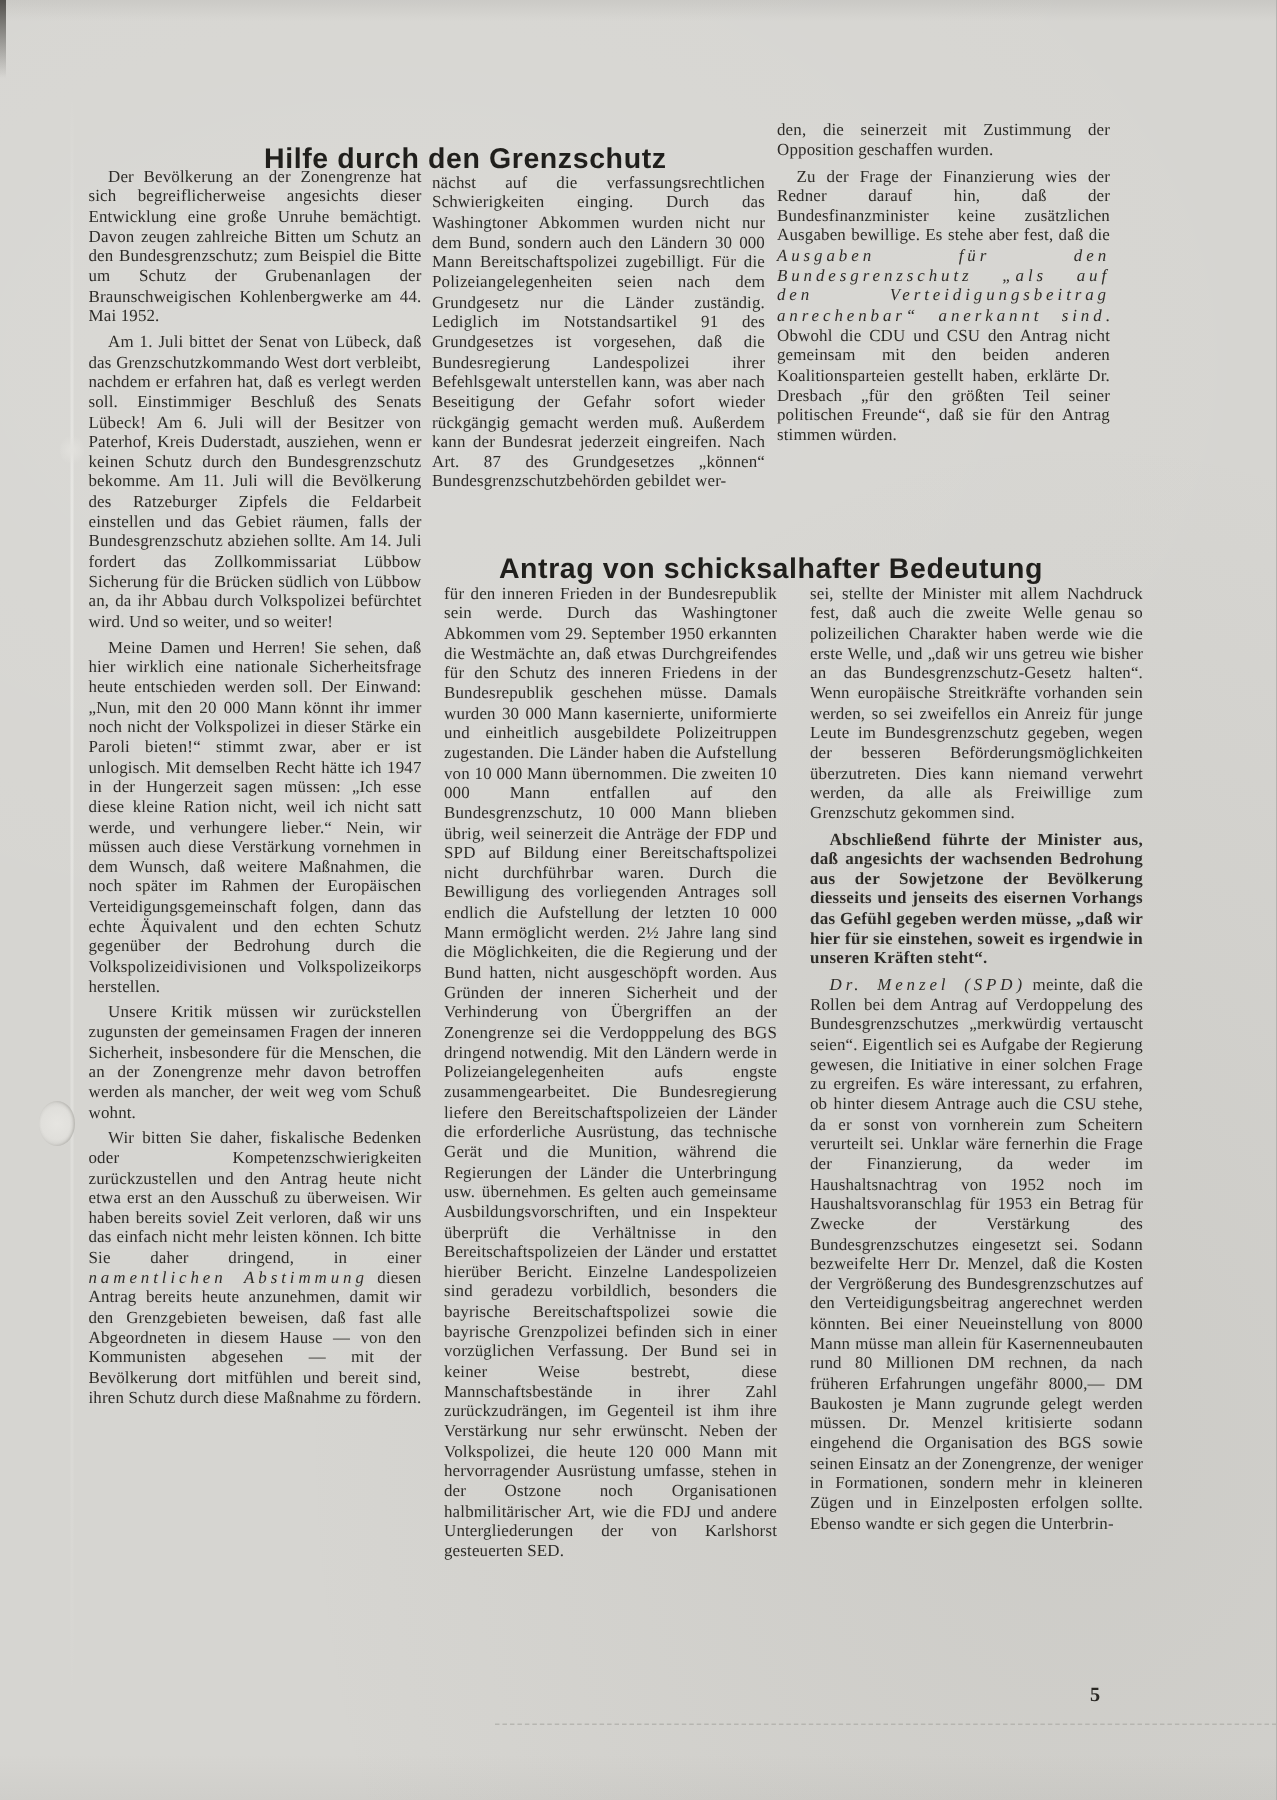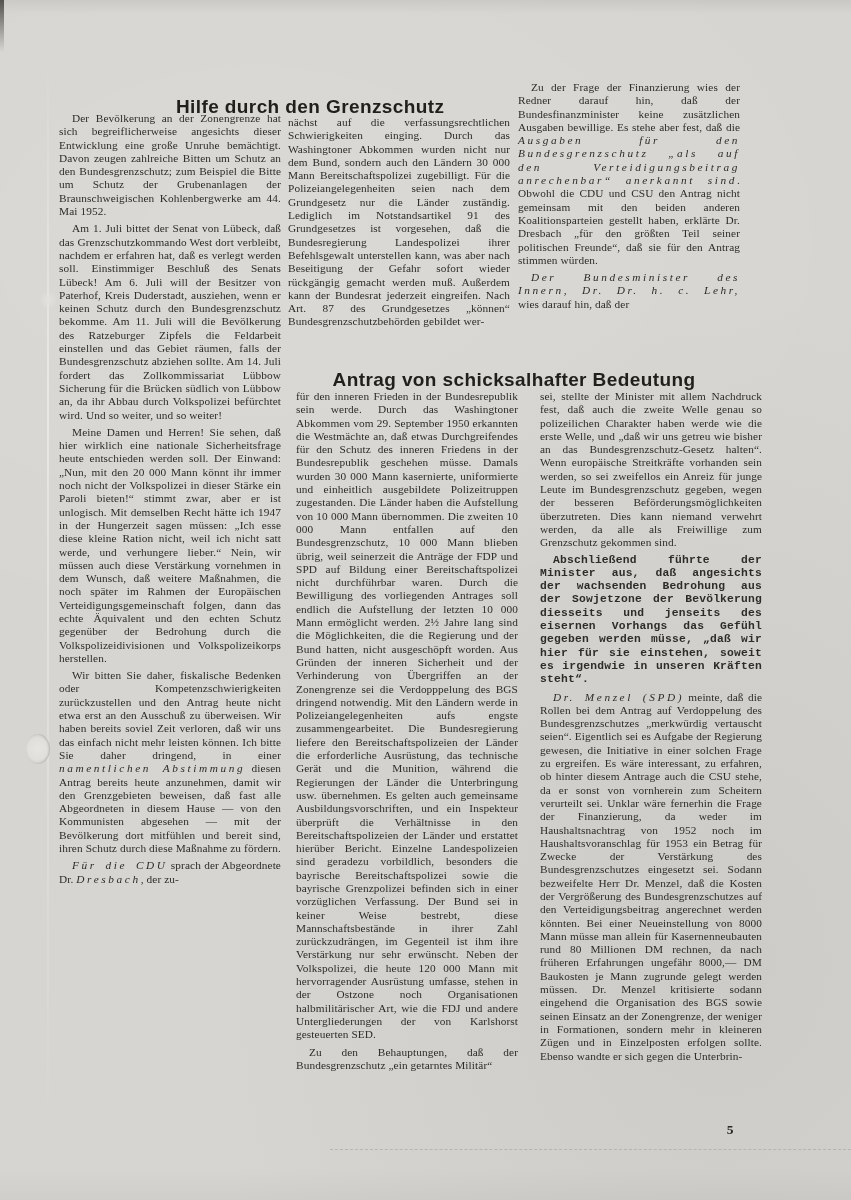--- a/index.html
+++ b/index.html
@@ -64,21 +64,21 @@
     letter-spacing: 0.1px;
   }
   .col-1      { left: 59px;  top: 112px; height: 970px; }
   .col-2-top  { left: 288px; top: 116px; height: 244px; }
   .col-2-bot  { left: 296px; top: 390px; height: 722px; }
   .col-3-top  { left: 518px; top: 81px;  height: 274px; }
   .col-3-bot  { left: 540px; top: 390px; height: 752px; }
 
   .col p.para { margin: 0 0 4px 0; }
   .col p.para.indent { text-indent: 13px; }
-  .col p.para.bold { font-weight: bold; letter-spacing: 0.2px; font-family: Liberation Mono, monospace; }
+  .col p.para.bold { font-weight: bold; letter-spacing: 0.2px; }
   .sperr { letter-spacing: 2.6px; word-spacing: 3px; font-style: italic; }
 
   .page-number {
     position: absolute;
     left: 700px; top: 1122px; width: 60px;
     text-align: center;
     font-size: 13.5px;
     font-weight: bold;
     color: #2a2824;
   }
@@ -93,33 +93,32 @@
   <div class="punch-hole-1"></div>
   <div class="fold-line"></div>
 
   <h1 class="headline headline-2">Antrag von schicksalhafter Bedeutung</h1>
   <h1 class="headline headline-1">Hilfe durch den Grenzschutz</h1>
 
   <div class="col col-1">
       <p class="para indent"><span>Der Bevölkerung an der Zonengrenze hat sich begreiflicherweise angesichts dieser Entwicklung eine große Unruhe bemächtigt. Davon zeugen zahlreiche Bitten um Schutz an den Bundesgrenzschutz; zum Beispiel die Bitte um Schutz der Grubenanlagen der Braunschweigischen Kohlenbergwerke am 44. Mai 1952.</span></p>
       <p class="para indent"><span>Am 1. Juli bittet der Senat von Lübeck, daß das Grenzschutzkommando West dort verbleibt, nachdem er erfahren hat, daß es verlegt werden soll. Einstimmiger Beschluß des Senats Lübeck! Am 6. Juli will der Besitzer von Paterhof, Kreis Duderstadt, ausziehen, wenn er keinen Schutz durch den Bundesgrenzschutz bekomme. Am 11. Juli will die Bevölkerung des Ratzeburger Zipfels die Feldarbeit einstellen und das Gebiet räumen, falls der Bundesgrenzschutz abziehen sollte. Am 14. Juli fordert das Zollkommissariat Lübbow Sicherung für die Brücken südlich von Lübbow an, da ihr Abbau durch Volkspolizei befürchtet wird. Und so weiter, und so weiter!</span></p>
       <p class="para indent"><span>Meine Damen und Herren! Sie sehen, daß hier wirklich eine nationale Sicherheitsfrage heute entschieden werden soll. Der Einwand: „Nun, mit den 20 000 Mann könnt ihr immer noch nicht der Volkspolizei in dieser Stärke ein Paroli bieten!“ stimmt zwar, aber er ist unlogisch. Mit demselben Recht hätte ich 1947 in der Hungerzeit sagen müssen: „Ich esse diese kleine Ration nicht, weil ich nicht satt werde, und verhungere lieber.“ Nein, wir müssen auch diese Verstärkung vornehmen in dem Wunsch, daß weitere Maßnahmen, die noch später im Rahmen der Europäischen Verteidigungsgemeinschaft folgen, dann das echte Äquivalent und den echten Schutz gegenüber der Bedrohung durch die Volkspolizeidivisionen und Volkspolizeikorps herstellen.</span></p>
+      <p class="para indent"><span>Unsere Kritik müssen wir zurückstellen zugunsten der gemeinsamen Fragen der inneren Sicherheit, insbesondere für die Menschen, die an der Zonengrenze mehr davon betroffen werden als mancher, der weit weg vom Schuß wohnt.</span></p>
       <p class="para indent"><span>Wir bitten Sie daher, fiskalische Bedenken oder Kompetenzschwierigkeiten zurückzustellen und den Antrag heute nicht etwa erst an den Ausschuß zu überweisen. Wir haben bereits soviel Zeit verloren, daß wir uns das einfach nicht mehr leisten können. Ich bitte Sie daher dringend, in einer </span><span class="sperr">namentlichen Abstimmung</span><span> diesen Antrag bereits heute anzunehmen, damit wir den Grenzgebieten beweisen, daß fast alle Abgeordneten in diesem Hause — von den Kommunisten abgesehen — mit der Bevölkerung dort mitfühlen und bereit sind, ihren Schutz durch diese Maßnahme zu fördern.</span></p>
-      <p class="para indent"><span class="sperr">Für die CDU</span><span> sprach der Abgeordnete Dr. </span><span class="sperr">Dresbach</span><span>, der zu-</span></p>
     </div>
   <div class="col col-2-top">
       <p class="para"><span>nächst auf die verfassungsrechtlichen Schwierigkeiten einging. Durch das Washingtoner Abkommen wurden nicht nur dem Bund, sondern auch den Ländern 30 000 Mann Bereitschaftspolizei zugebilligt. Für die Polizeiangelegenheiten seien nach dem Grundgesetz nur die Länder zuständig. Lediglich im Notstandsartikel 91 des Grundgesetzes ist vorgesehen, daß die Bundesregierung Landespolizei ihrer Befehlsgewalt unterstellen kann, was aber nach Beseitigung der Gefahr sofort wieder rückgängig gemacht werden muß. Außerdem kann der Bundesrat jederzeit eingreifen. Nach Art. 87 des Grundgesetzes „können“ Bundesgrenzschutzbehörden gebildet wer-</span></p>
     </div>
   <div class="col col-2-bot">
       <p class="para"><span>für den inneren Frieden in der Bundesrepublik sein werde. Durch das Washingtoner Abkommen vom 29. September 1950 erkannten die Westmächte an, daß etwas Durchgreifendes für den Schutz des inneren Friedens in der Bundesrepublik geschehen müsse. Damals wurden 30 000 Mann kasernierte, uniformierte und einheitlich ausgebildete Polizeitruppen zugestanden. Die Länder haben die Aufstellung von 10 000 Mann übernommen. Die zweiten 10 000 Mann entfallen auf den Bundesgrenzschutz, 10 000 Mann blieben übrig, weil seinerzeit die Anträge der FDP und SPD auf Bildung einer Bereitschaftspolizei nicht durchführbar waren. Durch die Bewilligung des vorliegenden Antrages soll endlich die Aufstellung der letzten 10 000 Mann ermöglicht werden. 2½ Jahre lang sind die Möglichkeiten, die die Regierung und der Bund hatten, nicht ausgeschöpft worden. Aus Gründen der inneren Sicherheit und der Verhinderung von Übergriffen an der Zonengrenze sei die Verdopppelung des BGS dringend notwendig. Mit den Ländern werde in Polizeiangelegenheiten aufs engste zusammengearbeitet. Die Bundesregierung liefere den Bereitschaftspolizeien der Länder die erforderliche Ausrüstung, das technische Gerät und die Munition, während die Regierungen der Länder die Unterbringung usw. übernehmen. Es gelten auch gemeinsame Ausbildungsvorschriften, und ein Inspekteur überprüft die Verhältnisse in den Bereitschaftspolizeien der Länder und erstattet hierüber Bericht. Einzelne Landespolizeien sind geradezu vorbildlich, besonders die bayrische Bereitschaftspolizei sowie die bayrische Grenzpolizei befinden sich in einer vorzüglichen Verfassung. Der Bund sei in keiner Weise bestrebt, diese Mannschaftsbestände in ihrer Zahl zurückzudrängen, im Gegenteil ist ihm ihre Verstärkung nur sehr erwünscht. Neben der Volkspolizei, die heute 120 000 Mann mit hervorragender Ausrüstung umfasse, stehen in der Ostzone noch Organisationen halbmilitärischer Art, wie die FDJ und andere Untergliederungen der von Karlshorst gesteuerten SED.</span></p>
-      <p class="para indent"><span>Zu den Behauptungen, daß der Bundesgrenzschutz „ein getarntes Militär“</span></p>
     </div>
   <div class="col col-3-top">
+      <p class="para"><span>den, die seinerzeit mit Zustimmung der Opposition geschaffen wurden.</span></p>
       <p class="para indent"><span>Zu der Frage der Finanzierung wies der Redner darauf hin, daß der Bundesfinanzminister keine zusätzlichen Ausgaben bewillige. Es stehe aber fest, daß die </span><span class="sperr">Ausgaben für den Bundesgrenzschutz „als auf den Verteidigungsbeitrag anrechenbar“ anerkannt sind</span><span>. Obwohl die CDU und CSU den Antrag nicht gemeinsam mit den beiden anderen Koalitionsparteien gestellt haben, erklärte Dr. Dresbach „für den größten Teil seiner politischen Freunde“, daß sie für den Antrag stimmen würden.</span></p>
-      <p class="para indent"><span class="sperr">Der Bundesminister des Innern, Dr. Dr. h. c. Lehr,</span><span> wies darauf hin, daß der</span></p>
     </div>
   <div class="col col-3-bot">
       <p class="para"><span>sei, stellte der Minister mit allem Nachdruck fest, daß auch die zweite Welle genau so polizeilichen Charakter haben werde wie die erste Welle, und „daß wir uns getreu wie bisher an das Bundesgrenzschutz-Gesetz halten“. Wenn europäische Streitkräfte vorhanden sein werden, so sei zweifellos ein Anreiz für junge Leute im Bundesgrenzschutz gegeben, wegen der besseren Beförderungsmöglichkeiten überzutreten. Dies kann niemand verwehrt werden, da alle als Freiwillige zum Grenzschutz gekommen sind.</span></p>
       <p class="para indent bold"><span>Abschließend führte der Minister aus, daß angesichts der wachsenden Bedrohung aus der Sowjetzone der Bevölkerung diesseits und jenseits des eisernen Vorhangs das Gefühl gegeben werden müsse, „daß wir hier für sie einstehen, soweit es irgendwie in unseren Kräften steht“.</span></p>
       <p class="para indent"><span class="sperr">Dr. Menzel (SPD)</span><span> meinte, daß die Rollen bei dem Antrag auf Verdoppelung des Bundesgrenzschutzes „merkwürdig vertauscht seien“. Eigentlich sei es Aufgabe der Regierung gewesen, die Initiative in einer solchen Frage zu ergreifen. Es wäre interessant, zu erfahren, ob hinter diesem Antrage auch die CSU stehe, da er sonst von vornherein zum Scheitern verurteilt sei. Unklar wäre fernerhin die Frage der Finanzierung, da weder im Haushaltsnachtrag von 1952 noch im Haushaltsvoranschlag für 1953 ein Betrag für Zwecke der Verstärkung des Bundesgrenzschutzes eingesetzt sei. Sodann bezweifelte Herr Dr. Menzel, daß die Kosten der Vergrößerung des Bundesgrenzschutzes auf den Verteidigungsbeitrag angerechnet werden könnten. Bei einer Neueinstellung von 8000 Mann müsse man allein für Kasernenneubauten rund 80 Millionen DM rechnen, da nach früheren Erfahrungen ungefähr 8000,— DM Baukosten je Mann zugrunde gelegt werden müssen. Dr. Menzel kritisierte sodann eingehend die Organisation des BGS sowie seinen Einsatz an der Zonengrenze, der weniger in Formationen, sondern mehr in kleineren Zügen und in Einzelposten erfolgen sollte. Ebenso wandte er sich gegen die Unterbrin-</span></p>
     </div>
 
   <div class="page-number">5</div>
 </div>
 

